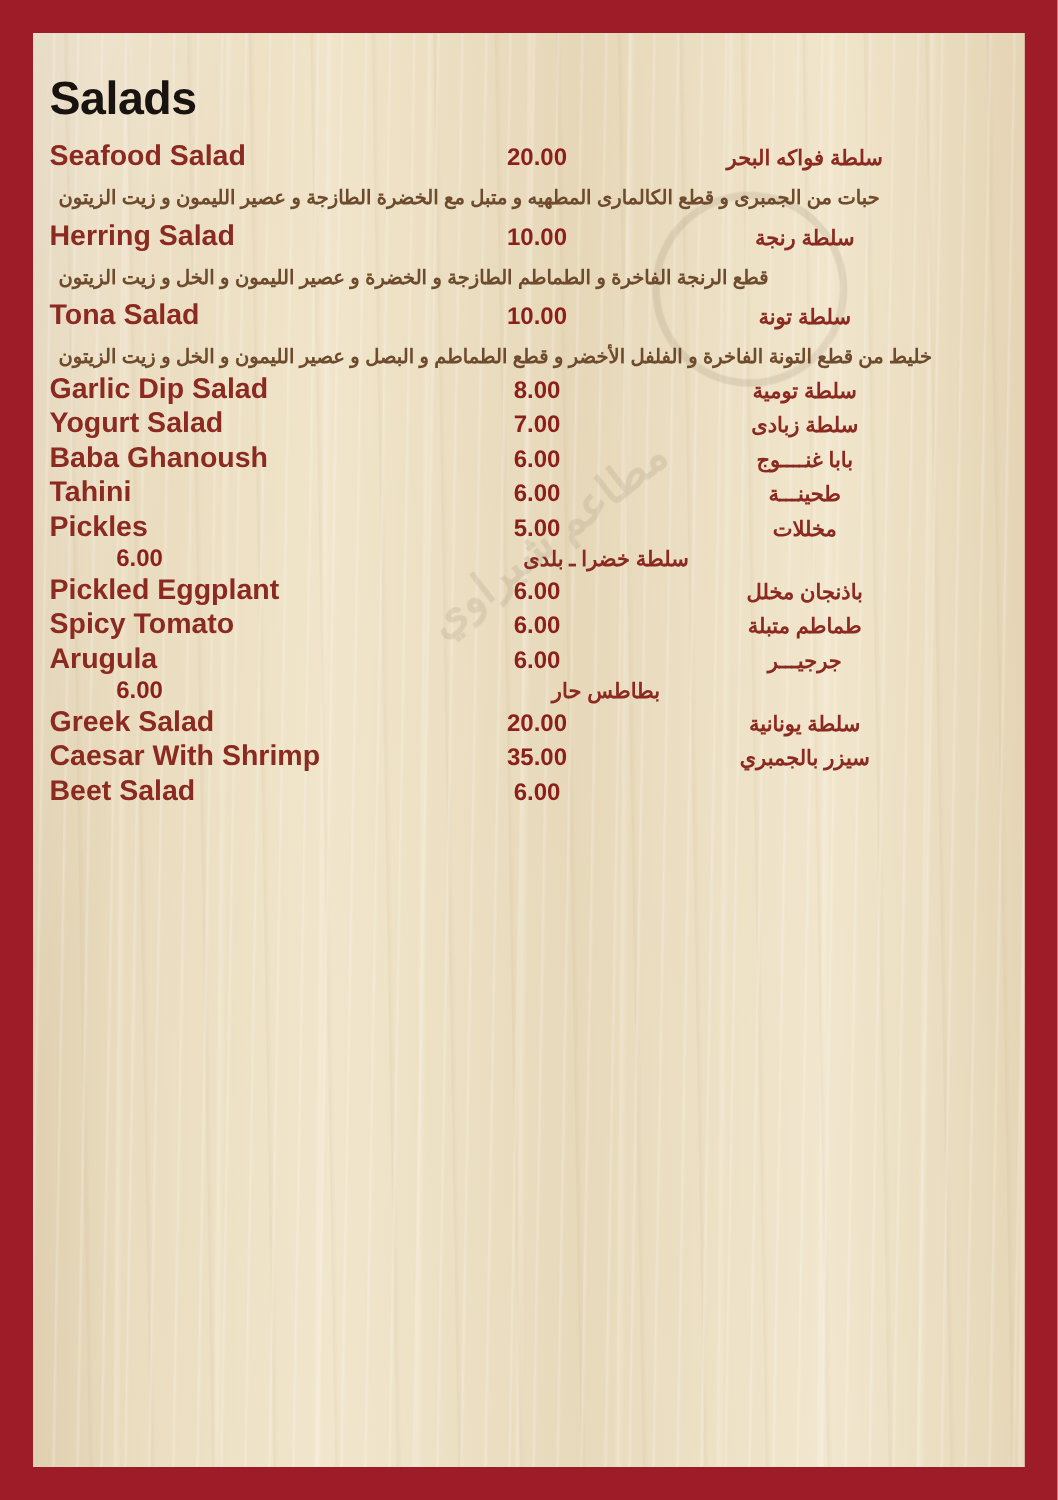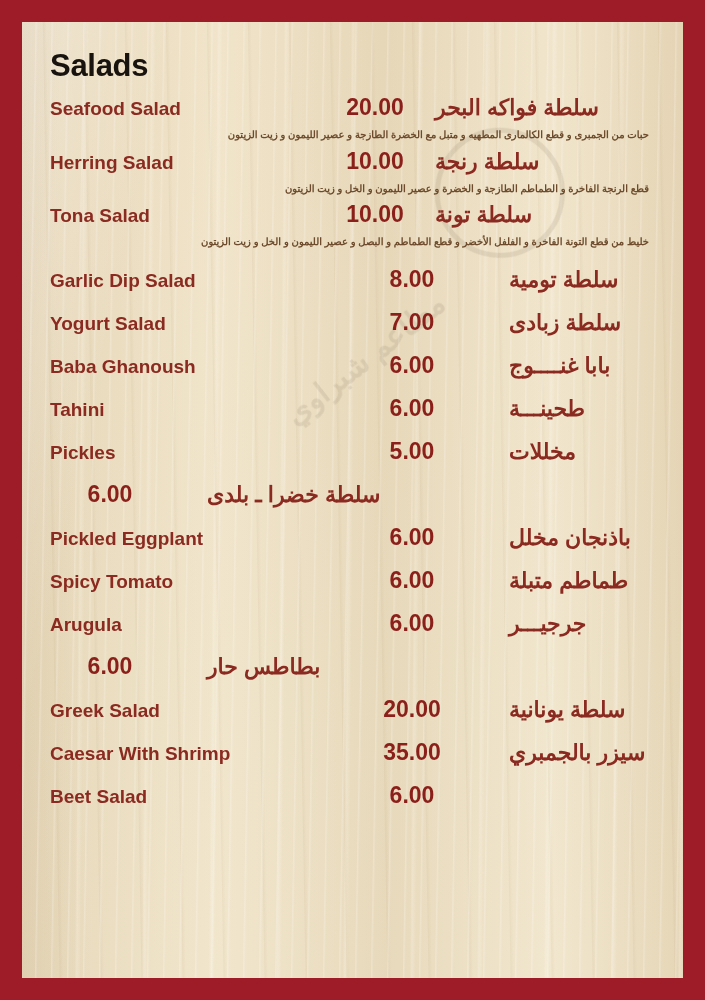--- a/index.html
+++ b/index.html
@@ -59,21 +59,21 @@
     position: absolute;
     right: -30px;
     top: -95px;
     width: 120px;
     height: 120px;
     border: 5px solid #6a5a43;
     border-radius: 50%;
   }
   .content {
     position: relative;
-    padding: 26px 28px 0 28px;
+    padding: 26px 28px 0 11px;
   }
   .header {
     display: flex;
     align-items: baseline;
     justify-content: space-between;
     margin-bottom: 10px;
   }
   .header .title-en {
     font-size: 31px;
     font-weight: bold;
@@ -95,45 +95,44 @@
   .name-en {
     flex: 0 0 265px;
     font-size: 19px;
     font-weight: bold;
     color: #8b2a20;
     white-space: nowrap;
   }
   .price {
     flex: 0 0 120px;
     text-align: center;
-    font-size: 23px;
+    font-size: 16px;
     font-weight: bold;
     color: #8b1f1a;
   }
   .name-ar {
     flex: 1 1 auto;
-    text-align: left;
-    font-size: 22px;
+    text-align: center;
+    font-size: 14px;
     font-weight: bold;
     color: #8b2a20;
     direction: rtl;
   }
   .desc-ar {
-    text-align: right;
+    text-align: left;
     direction: rtl;
-    font-size: 10px;
+    font-size: 13px;
     font-weight: bold;
     color: #6d4b2c;
     line-height: 1.45;
     margin-top: 7px;
     padding: 0 6px;
   }
   .compact .item-row {
-    margin-top: 16px;
-    gap: 37px;
+    margin-top: 1px;
   }
 </style>
 </head>
 <body>
 
 <div class="menu-page">
   <div class="texture"></div>
   <div class="watermark">
     <span>مطاعم شبراوي</span>
     <span class="ring"></span>

